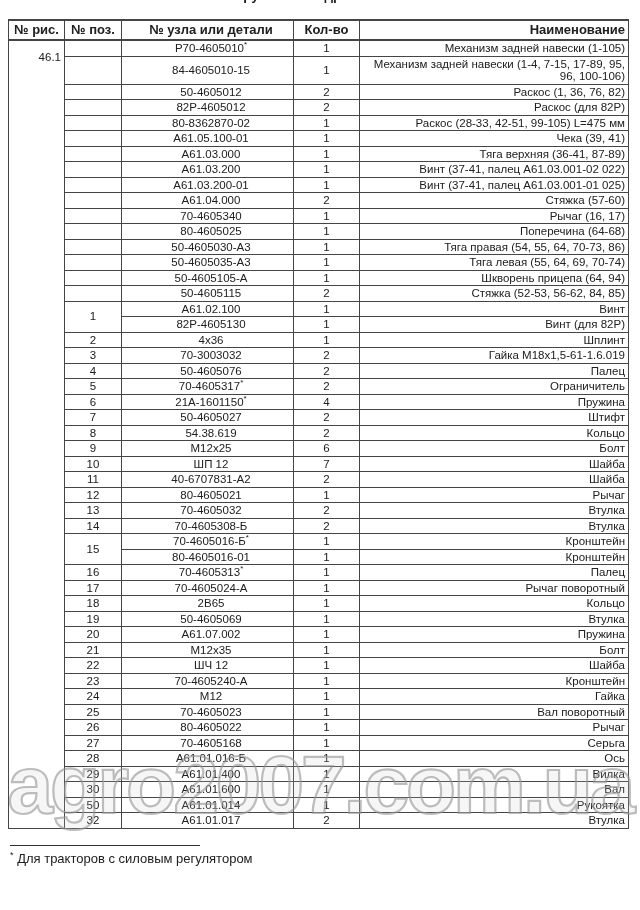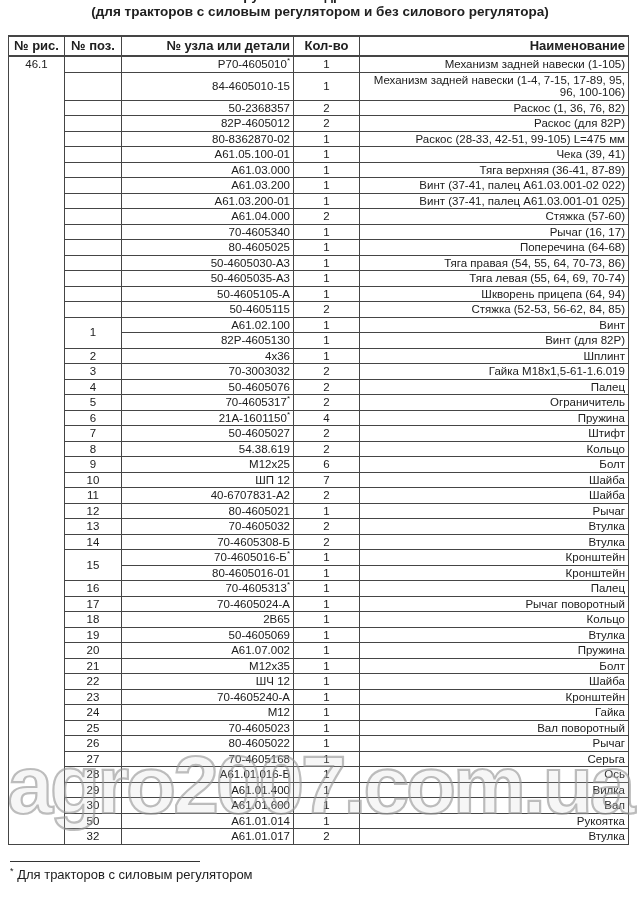--- a/index.html
+++ b/index.html
@@ -33,23 +33,23 @@
   .parts th{
     font-weight:bold;
     font-size:13px;
     line-height:14px;
     border-top-width:2px;
     border-bottom-width:2px;
     text-align:left;
     padding:2px 3px;
   }
   .parts th.c, .parts td.c{ text-align:center; }
-  .parts td.part, .parts th.part{ padding-left:10px; text-align:right; }
+  .parts td.part, .parts th.part{ padding-left:10px; text-align:center; }
   .parts td.name, .parts th.name{ padding-left:8px; text-align:right; }
-  .parts td.fig{ vertical-align:top; text-align:center; padding-top:1px; }
+  .parts td.fig{ vertical-align:top; text-align:right; padding-top:10px; }
   sup.star{ font-size:8px; line-height:0; vertical-align:super; }
 
   .footnote-rule{
     width:190px;
     border-top:1px solid #333;
     margin:16px 0 0 10px;
   }
   .footnote{
     margin:4px 0 8px 10px;
     font-size:13px;
@@ -68,21 +68,20 @@
     color:rgba(200,200,200,0.16);
     -webkit-text-stroke:2.2px rgba(150,150,150,0.62);
     pointer-events:none;
   }
 </style>
 </head>
 <body>
 
 <div class="titles">
   <div class="title-line title-clipped">Группа 46. Гидросистема</div>
-  <div class="title-line">(для тракторов с силовым регулятором и без силового регулятора)</div>
 </div>
 
 <table class="parts">
   <colgroup>
     <col style="width:56px">
       <col style="width:57px">
       <col style="width:172px">
       <col style="width:66px">
       <col style="width:269px">
   </colgroup>
@@ -104,21 +103,21 @@
         <td class="name">Механизм задней навески (1-105)</td>
       </tr>
       <tr>
         <td class="c"></td>
         <td class="part">84-4605010-15</td>
         <td class="c">1</td>
         <td class="name">Механизм задней навески (1-4, 7-15, 17-89, 95, 96, 100-106)</td>
       </tr>
       <tr>
         <td class="c"></td>
-        <td class="part">50-2368357</td>
+        <td class="part">50-4605012</td>
         <td class="c">2</td>
         <td class="name">Раскос (1, 36, 76, 82)</td>
       </tr>
       <tr>
         <td class="c"></td>
         <td class="part">82Р-4605012</td>
         <td class="c">2</td>
         <td class="name">Раскос (для 82Р)</td>
       </tr>
       <tr>

